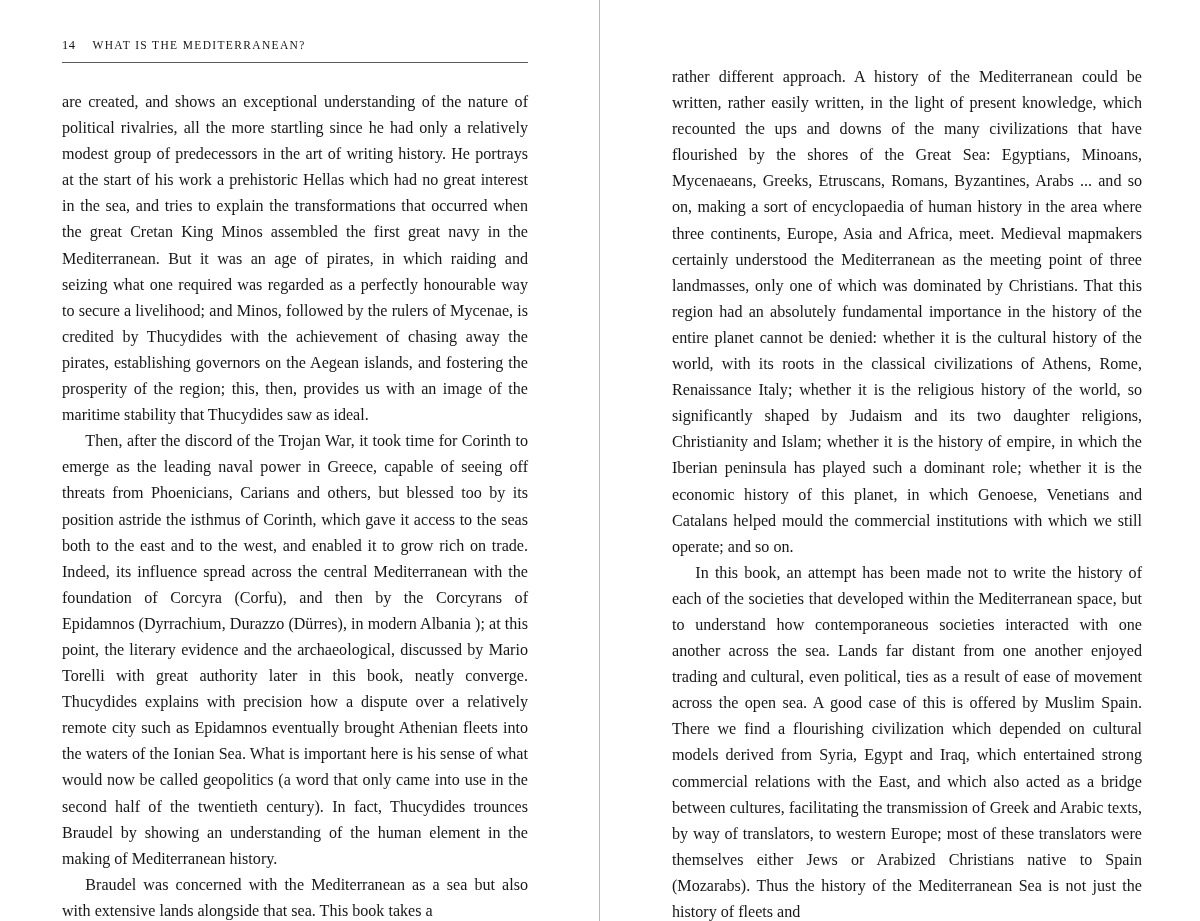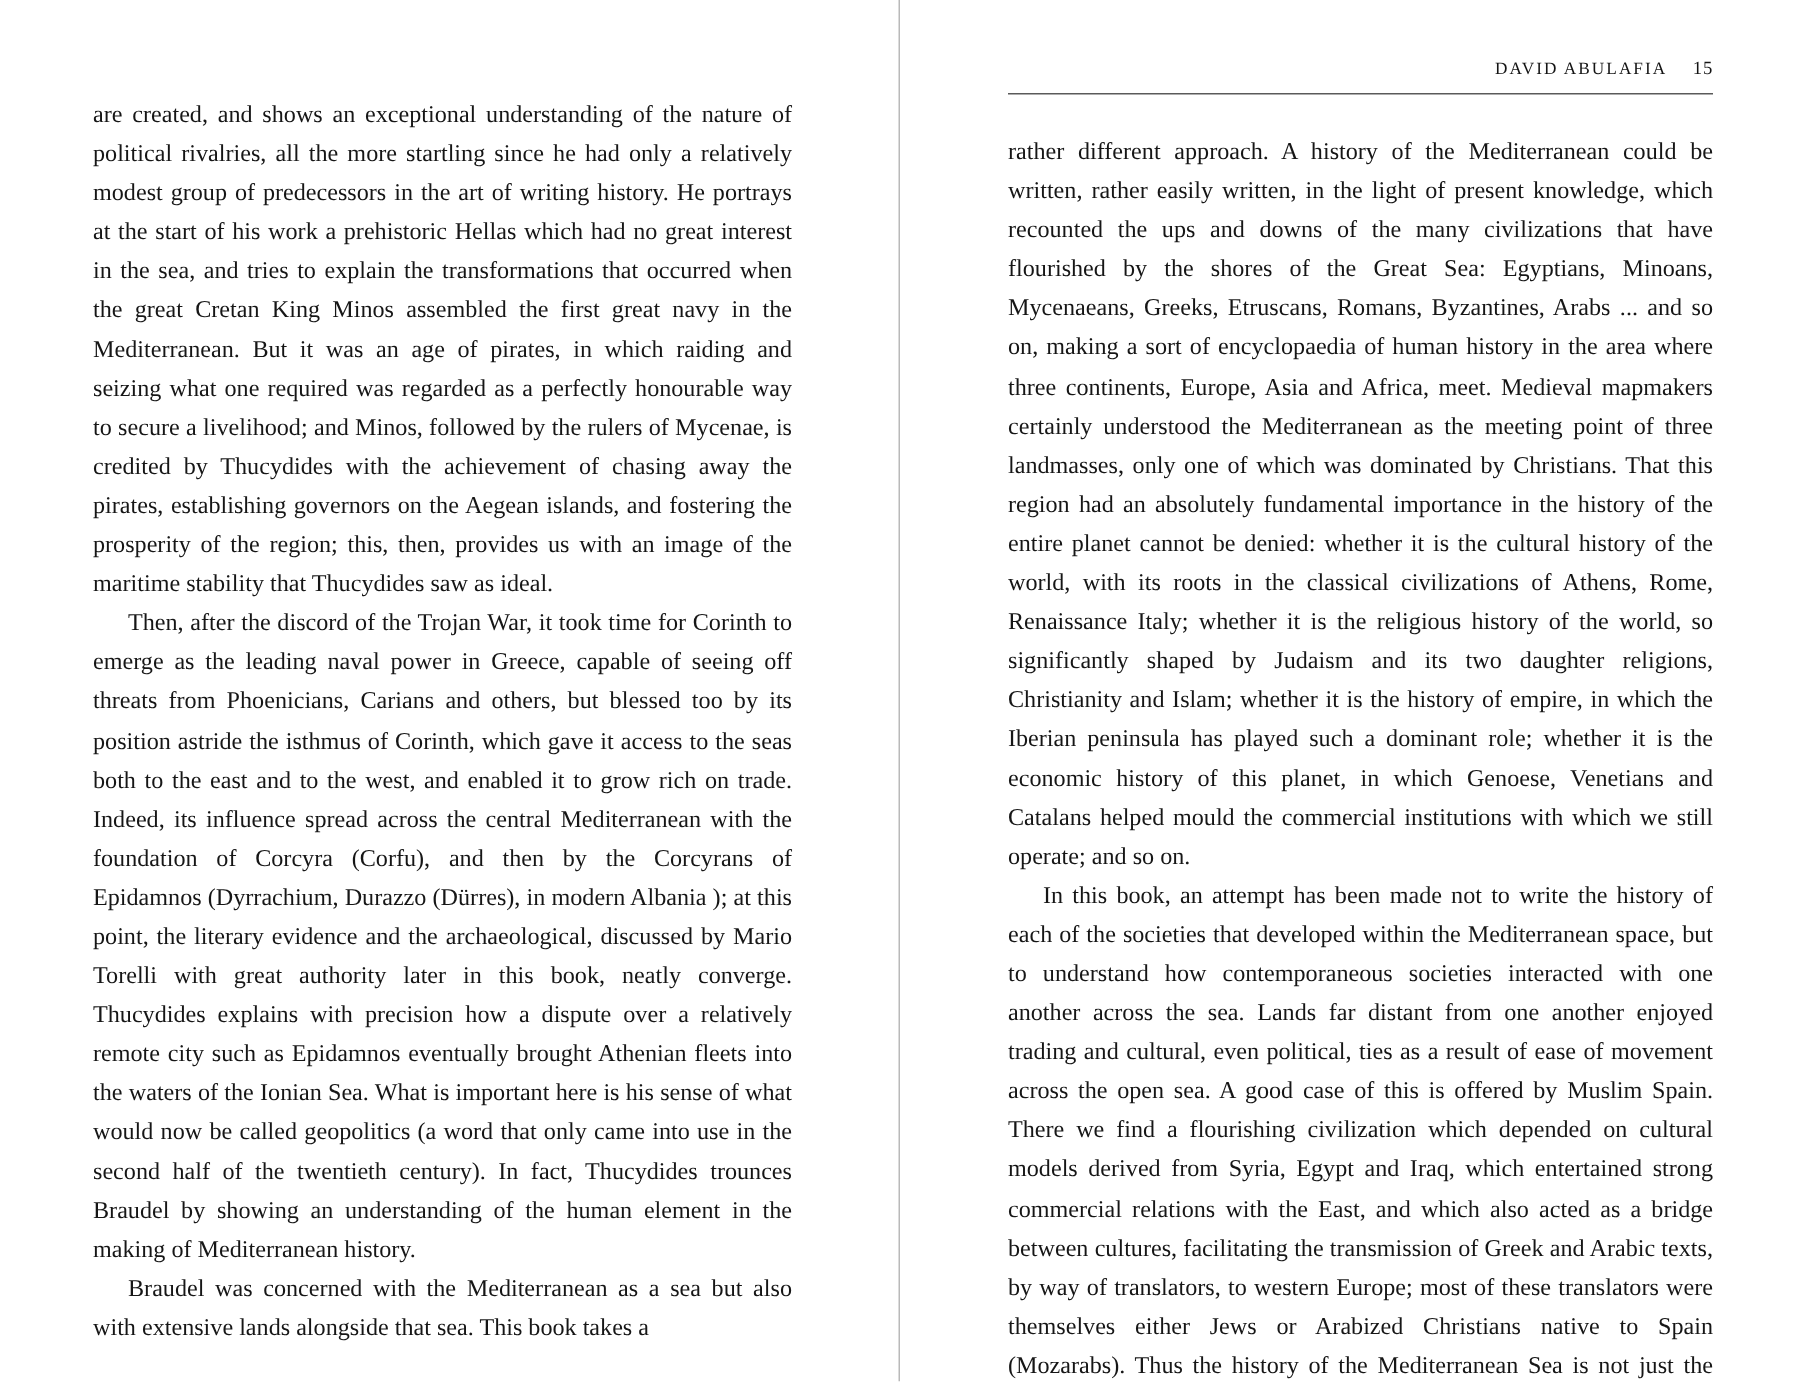--- a/index.html
+++ b/index.html
@@ -83,33 +83,33 @@
   .body-text p + p {
     text-indent: 1.45em;
   }
 </style>
 </head>
 <body>
 
 <div class="spread">
 
   <div class="page page-left">
+    <div class="running-head left">
+      <span class="folio">14</span>
+      <span class="head-title">WHAT IS THE MEDITERRANEAN?</span>
+    </div>
     <div class="body-text">
       <p>are created, and shows an exceptional understanding of the nature of political rivalries, all the more startling since he had only a relatively modest group of predecessors in the art of writing history. He portrays at the start of his work a prehistoric Hellas which had no great interest in the sea, and tries to explain the transformations that occurred when the great Cretan King Minos assembled the first great navy in the Mediterranean. But it was an age of pirates, in which raiding and seizing what one required was regarded as a perfectly honourable way to secure a livelihood; and Minos, followed by the rulers of Mycenae, is credited by Thucydides with the achievement of chasing away the pirates, establishing governors on the Aegean islands, and fostering the prosperity of the region; this, then, provides us with an image of the maritime stability that Thucydides saw as ideal.</p>
       <p>Then, after the discord of the Trojan War, it took time for Corinth to emerge as the leading naval power in Greece, capable of seeing off threats from Phoenicians, Carians and others, but blessed too by its position astride the isthmus of Corinth, which gave it access to the seas both to the east and to the west, and enabled it to grow rich on trade. Indeed, its influence spread across the central Mediterranean with the foundation of Corcyra (Corfu), and then by the Corcyrans of Epidamnos (Dyrrachium, Durazzo (Dürres), in modern Albania ); at this point, the literary evidence and the archaeological, discussed by Mario Torelli with great authority later in this book, neatly converge. Thucydides explains with precision how a dispute over a relatively remote city such as Epidamnos eventually brought Athenian fleets into the waters of the Ionian Sea. What is important here is his sense of what would now be called geopolitics (a word that only came into use in the second half of the twentieth century). In fact, Thucydides trounces Braudel by showing an understanding of the human element in the making of Mediterranean history.</p>
       <p>Braudel was concerned with the Mediterranean as a sea but also with extensive lands alongside that sea. This book takes a</p>
     </div>
   </div>
 
   <div class="gutter"></div>
 
   <div class="page page-right">
-    <div class="running-head right">
-      <span class="head-title">DAVID ABULAFIA</span>
-      <span class="folio">15</span>
-    </div>
     <div class="body-text">
       <p>rather different approach. A history of the Mediterranean could be written, rather easily written, in the light of present knowledge, which recounted the ups and downs of the many civilizations that have flourished by the shores of the Great Sea: Egyptians, Minoans, Mycenaeans, Greeks, Etruscans, Romans, Byzantines, Arabs ... and so on, making a sort of encyclopaedia of human history in the area where three continents, Europe, Asia and Africa, meet. Medieval mapmakers certainly understood the Mediterranean as the meeting point of three landmasses, only one of which was dominated by Christians. That this region had an absolutely fundamental importance in the history of the entire planet cannot be denied: whether it is the cultural history of the world, with its roots in the classical civilizations of Athens, Rome, Renaissance Italy; whether it is the religious history of the world, so significantly shaped by Judaism and its two daughter religions, Christianity and Islam; whether it is the history of empire, in which the Iberian peninsula has played such a dominant role; whether it is the economic history of this planet, in which Genoese, Venetians and Catalans helped mould the commercial institutions with which we still operate; and so on.</p>
       <p>In this book, an attempt has been made not to write the history of each of the societies that developed within the Mediterranean space, but to understand how contemporaneous societies interacted with one another across the sea. Lands far distant from one another enjoyed trading and cultural, even political, ties as a result of ease of movement across the open sea. A good case of this is offered by Muslim Spain. There we find a flourishing civilization which depended on cultural models derived from Syria, Egypt and Iraq, which entertained strong commercial relations with the East, and which also acted as a bridge between cultures, facilitating the transmission of Greek and Arabic texts, by way of translators, to western Europe; most of these translators were themselves either Jews or Arabized Christians native to Spain (Mozarabs). Thus the history of the Mediterranean Sea is not just the history of fleets and</p>
     </div>
   </div>
 
 </div>
 
 </body></html>

